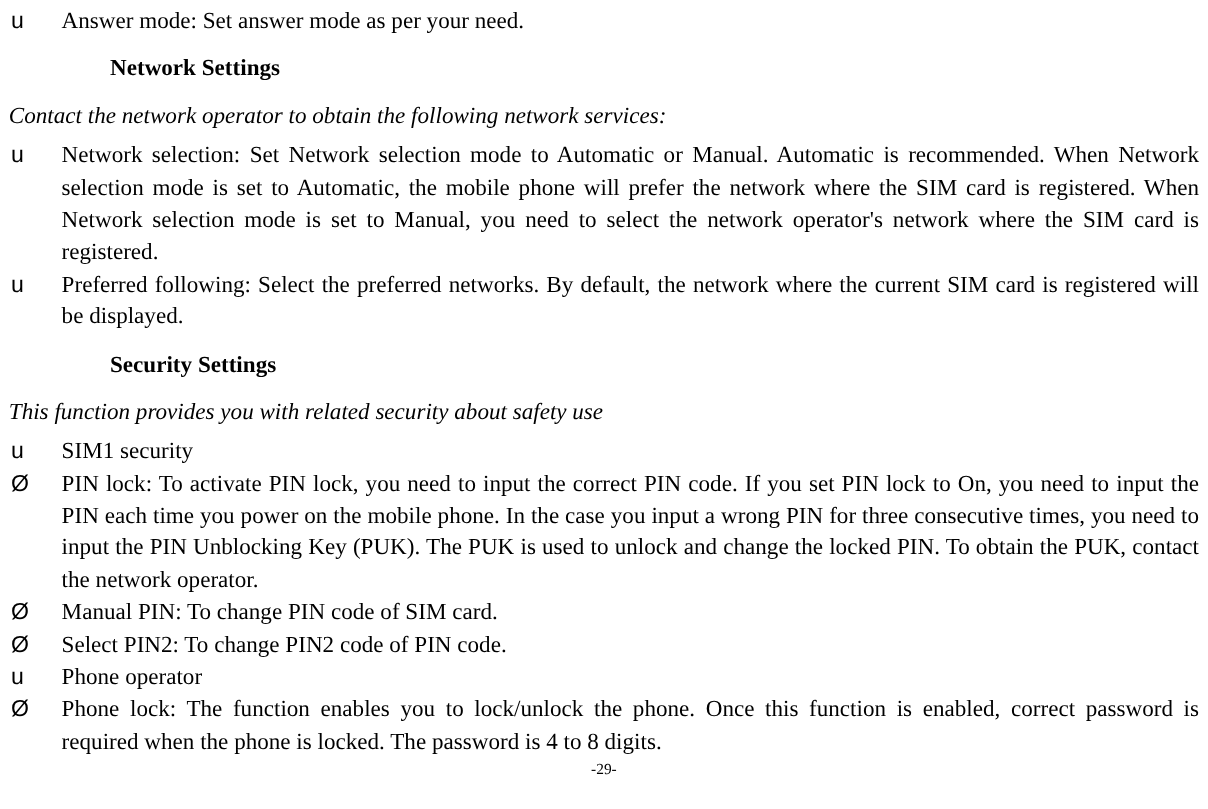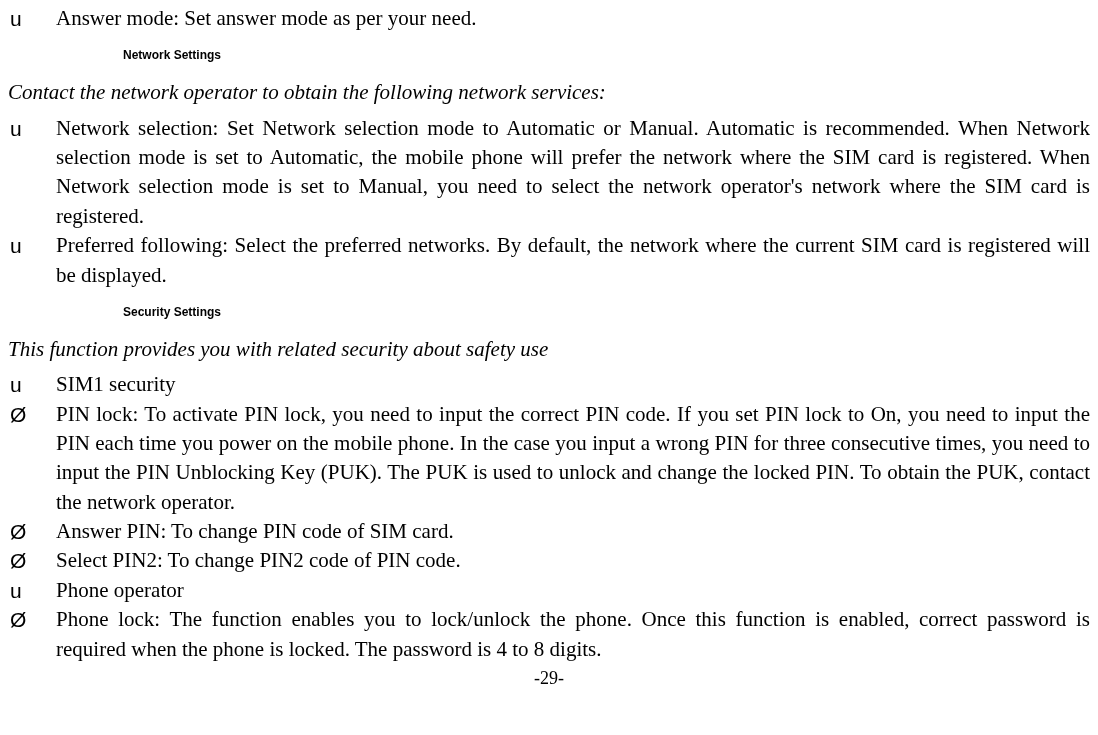--- a/index.html
+++ b/index.html
@@ -22,35 +22,35 @@
     font-weight: normal;
     padding-left: 2px;
   }
   .content {
     flex: 1;
   }
   .bold {
     font-weight: normal;
   }
   .heading {
-    font-family: Liberation Sans, sans-serif;
+    font-family: Liberation Serif, serif;
     font-weight: bold;
-    font-size: 12px;
-    margin-left: 115px;
+    font-size: 21px;
+    margin-left: 92px;
     margin-top: 14px;
     margin-bottom: 14px;
   }
   .plain {
     margin-top: 6px;
     margin-bottom: 6px;
     font-style: italic;
   }
   .page-num {
     text-align: center;
-    font-size: 18px;
+    font-size: 14px;
     margin-top: 2px;
   }
 </style>
 </head>
 <body>
 
 <div class="bullet-row">
   <span class="bullet">u</span>
   <span class="content"><span class="bold">Answer mode</span><span>: Set answer mode as per your need.</span></span>
 </div>
@@ -78,21 +78,21 @@
   <span class="content bold">SIM1 security</span>
 </div>
 
 <div class="bullet-row">
   <span class="bullet">Ø</span>
   <span class="content"><span class="bold">PIN lock:</span><span> To activate PIN lock, you need to input the correct PIN code. If you set PIN lock to On, you need to input the PIN each time you power on the mobile phone. In the case you input a wrong PIN for three consecutive times, you need to input the PIN Unblocking Key (PUK). The PUK is used to unlock and change the locked PIN. To obtain the PUK, contact the network operator.</span></span>
 </div>
 
 <div class="bullet-row">
   <span class="bullet">Ø</span>
-  <span class="content"><span class="bold">Answer PIN:</span><span> To change PIN code of SIM card.</span></span>
+  <span class="content"><span class="bold">Manual PIN:</span><span> To change PIN code of SIM card.</span></span>
 </div>
 
 <div class="bullet-row">
   <span class="bullet">Ø</span>
   <span class="content"><span class="bold">Select PIN2:</span><span> To change PIN2 code of PIN code.</span></span>
 </div>
 
 <div class="bullet-row">
   <span class="bullet">u</span>
   <span class="content bold">Phone operator</span>

